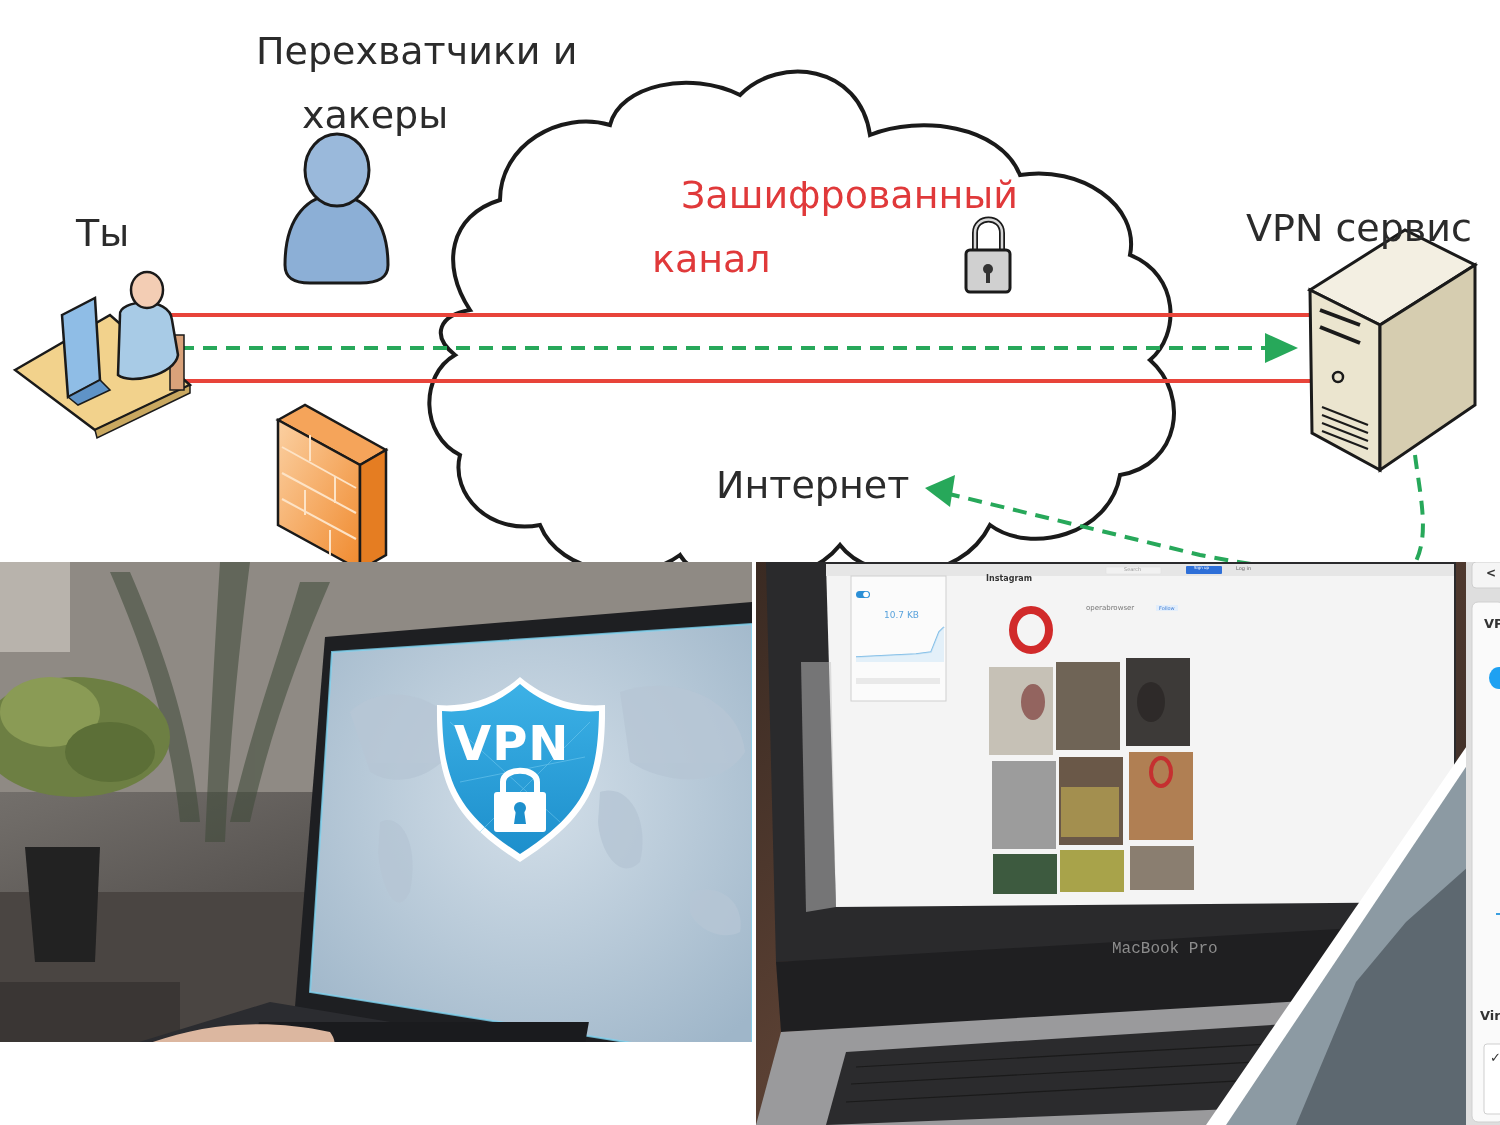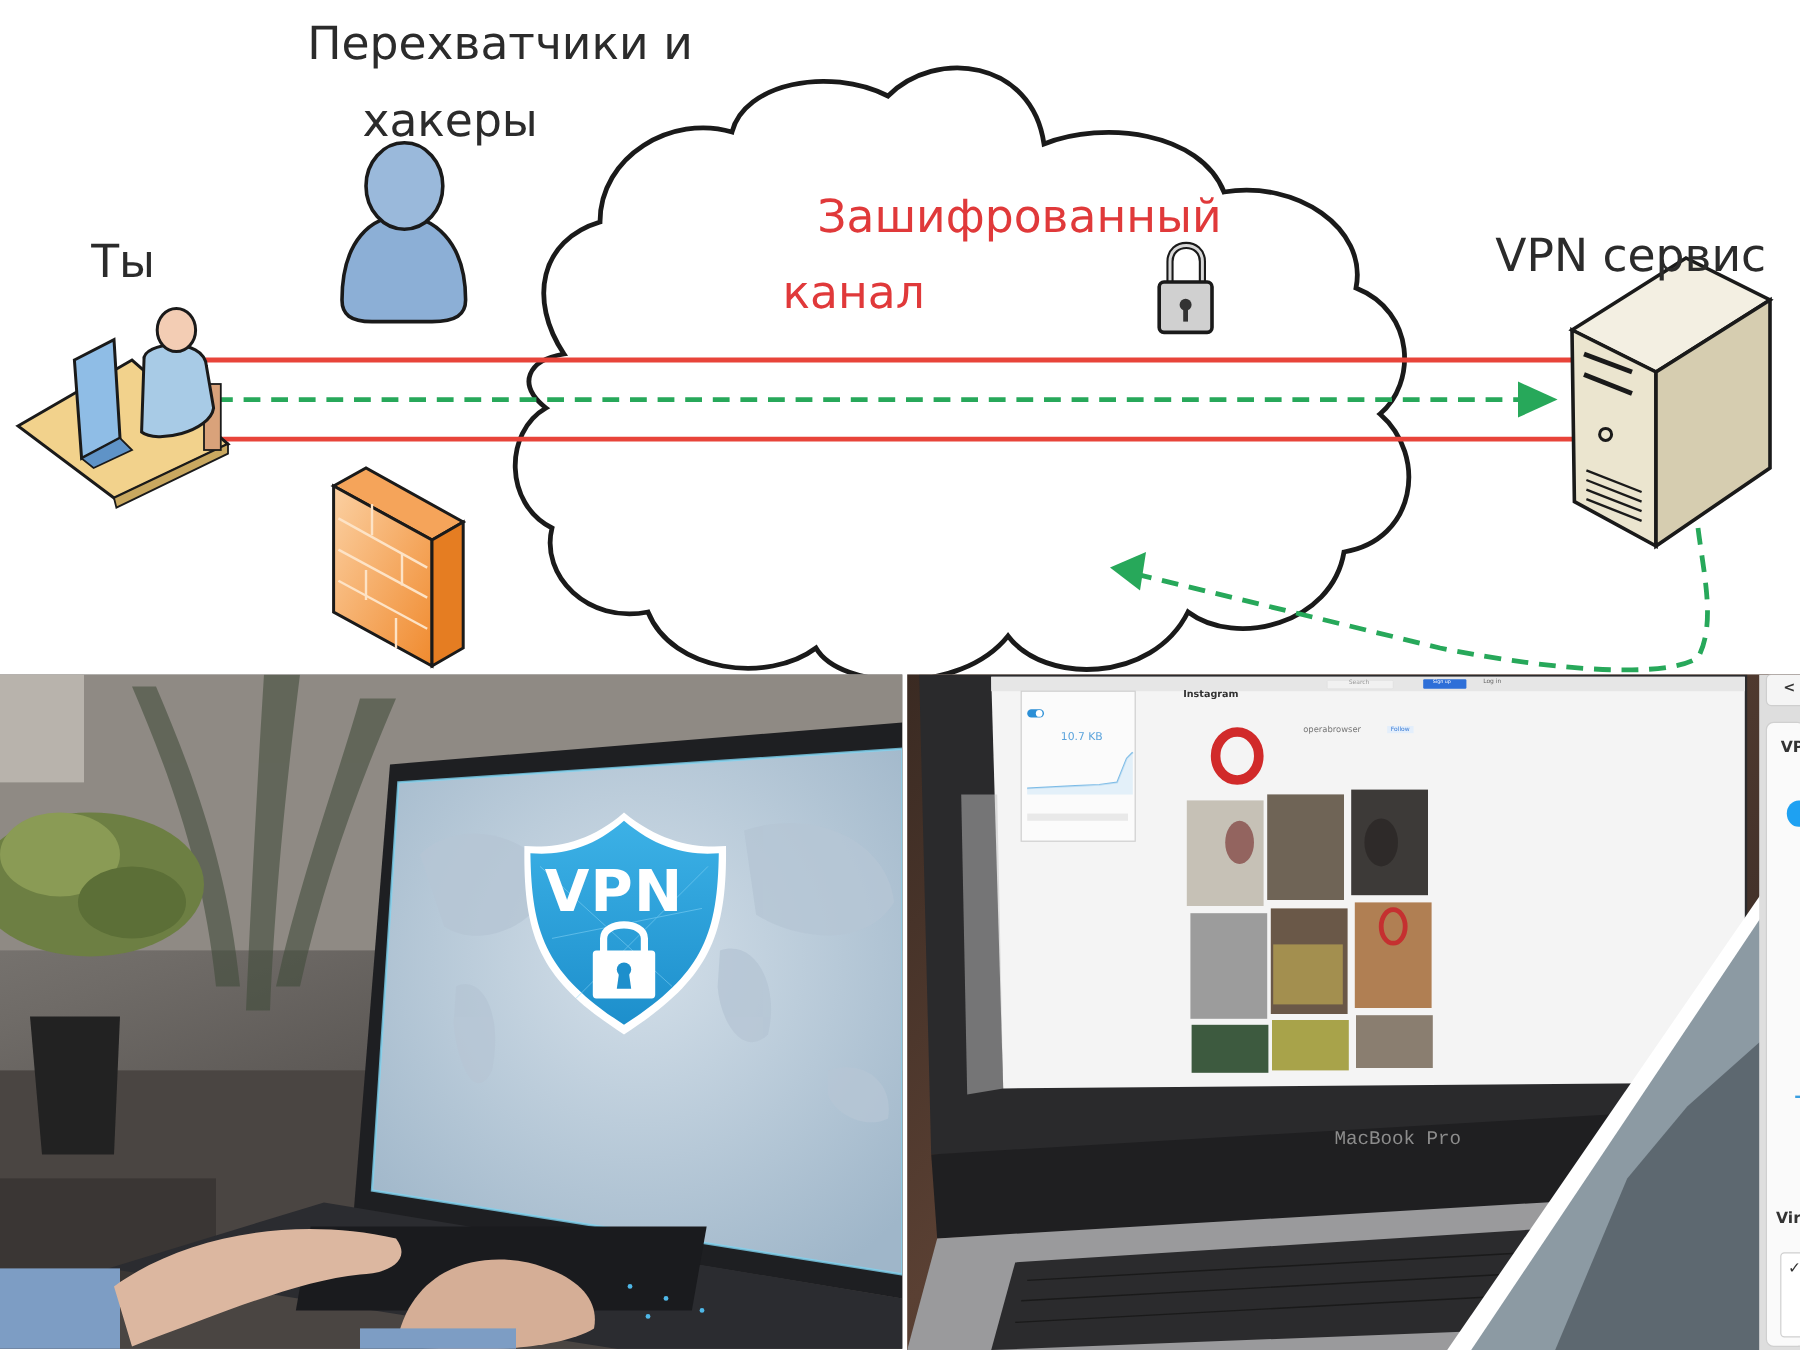--- a/index.html
+++ b/index.html
@@ -1,26 +1,26 @@
 <!DOCTYPE html>
 <html><head>
 <meta charset="utf-8">
 <style>
   * { box-sizing: border-box; margin: 0; padding: 0; }
   html, body { width: 1500px; height: 1125px; overflow: hidden; background: #ffffff; }
   body { position: relative; font-family: "DejaVu Sans", sans-serif; }
 
   
-  #diagram { position: absolute; left: 0; top: 0; width: 1500px; height: 562px; background: #ffffff; overflow: hidden; padding-left: 32px; }
+  #diagram { position: absolute; left: 0; top: 15px; width: 1500px; height: 562px; background: #ffffff; overflow: hidden; padding-left: 32px; }
   #diagram svg.art { position: absolute; left: 0; top: 0; }
   .dlabel { position: absolute; font-family: "DejaVu Sans", sans-serif; color: #2b2b2b; font-size: 38px; line-height: 1.2; white-space: nowrap; }
   .dlabel.red { color: #e0393a; }
 
   
-  #photo-left { position: absolute; left: 0; top: 562px; width: 752px; height: 562px; overflow: hidden;
+  #photo-left { position: absolute; left: 0; top: 562px; width: 752px; height: 480px; overflow: hidden;
     background: linear-gradient(160deg, #8d8a86 0%, #6f6b67 35%, #4a4644 70%, #2e2b2a 100%); }
   #photo-left svg { position: absolute; left: 0; top: 0; }
   .vpn-word { position: absolute; font-family: "DejaVu Sans", sans-serif; font-weight: bold; color: #ffffff;
     font-size: 48px; letter-spacing: 1px; }
 
   
   #photo-right { position: absolute; left: 756px; top: 562px; width: 748px; height: 563px; overflow: hidden;
     background: linear-gradient(135deg, #3a2a22 0%, #5a4033 40%, #2a2220 100%); }
   #photo-right svg { position: absolute; left: 0; top: 0; }
   .tiny { position: absolute; font-family: "DejaVu Sans", sans-serif; font-size: 7px; color: #555; white-space: nowrap; }
@@ -122,20 +122,21 @@
       </g>
     </g>
   </svg>
 
   <div class="dlabel" style="left:256px; top:14px;">Перехватчики и</div>
   <div class="dlabel" style="left:254px; top:78px;margin-left:48px;">хакеры</div>
   <div class="dlabel" style="left:76px; top:196px;">Ты</div>
   <div class="dlabel red" style="left:652px; top:158px;margin-left:29px;">Зашифрованный</div>
   <div class="dlabel red" style="left:652px; top:222px;text-align:right;">канал</div>
   <div class="dlabel" style="left:1246px; top:146px;margin-top:45px;">VPN сервис</div>
+  <div class="dlabel" style="left:716px; top:448px;">Интернет</div>
 </div>
 
 <div id="photo-left">
   <svg width="752" height="563" viewBox="0 0 752 563">
     <defs>
       <radialGradient id="screenGrad" cx="0.5" cy="0.4" r="0.7">
         <stop offset="0" stop-color="#d3dfe9"></stop>
         <stop offset="1" stop-color="#9fb6c9"></stop>
       </radialGradient>
       <linearGradient id="shieldGrad" x1="0" y1="0" x2="0" y2="1">

